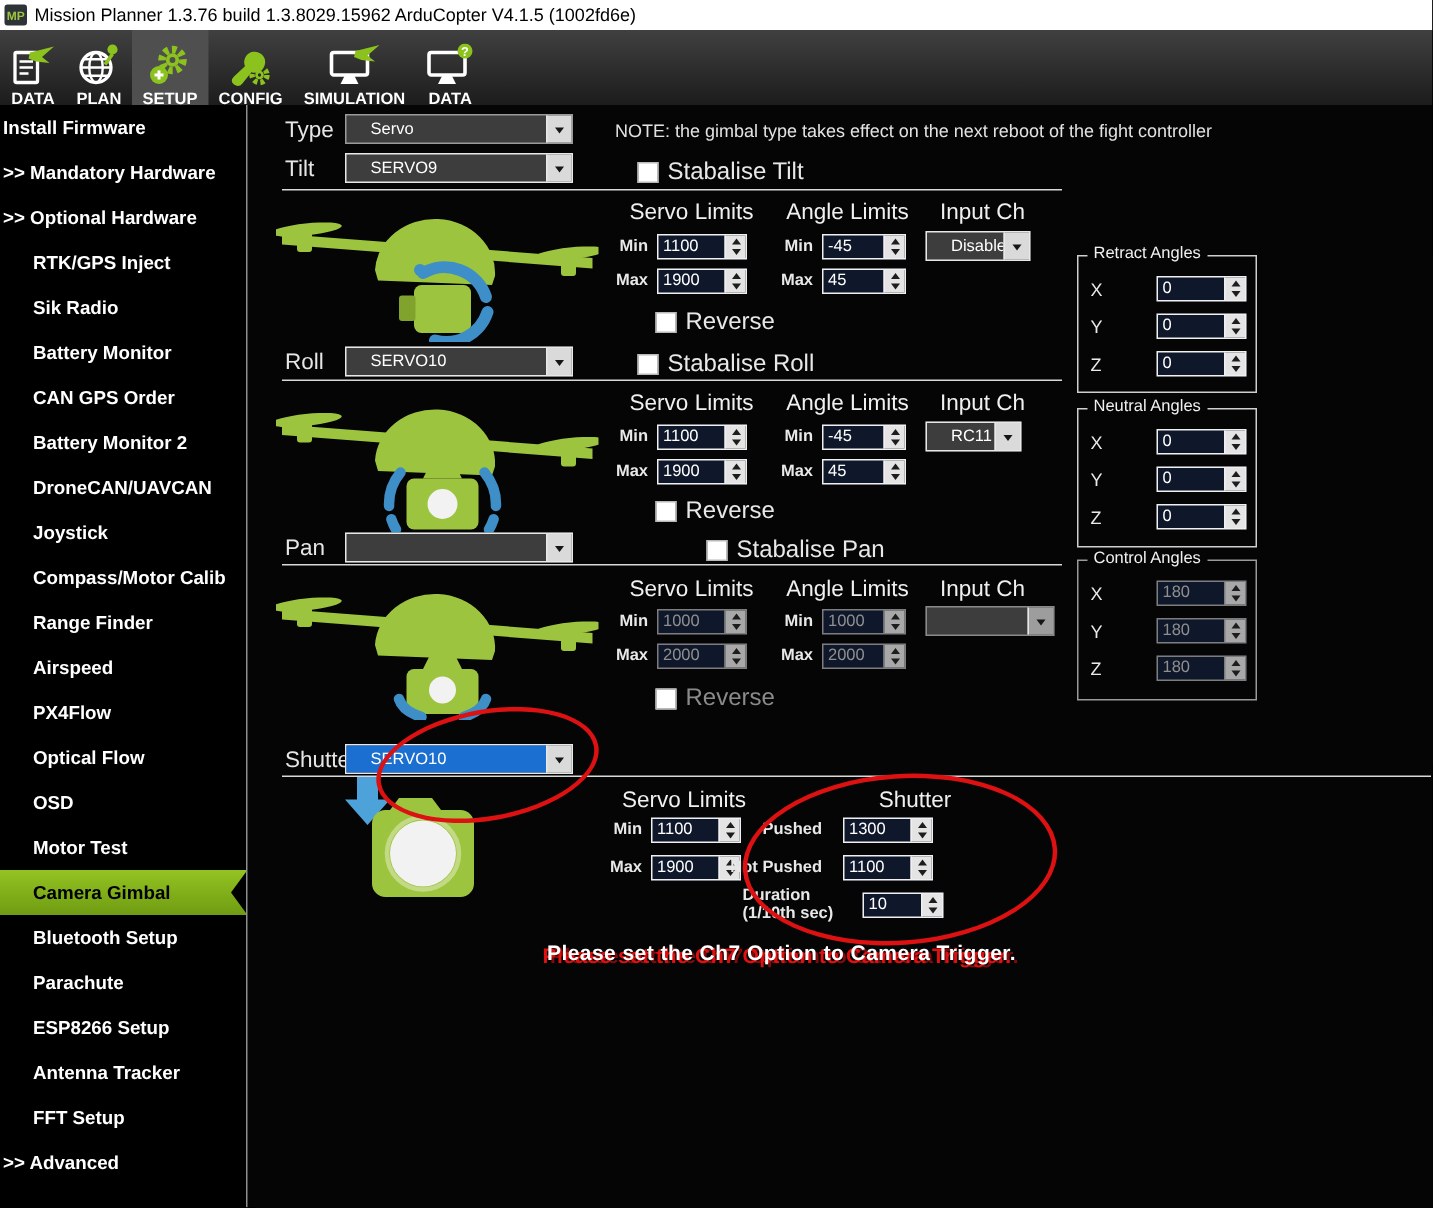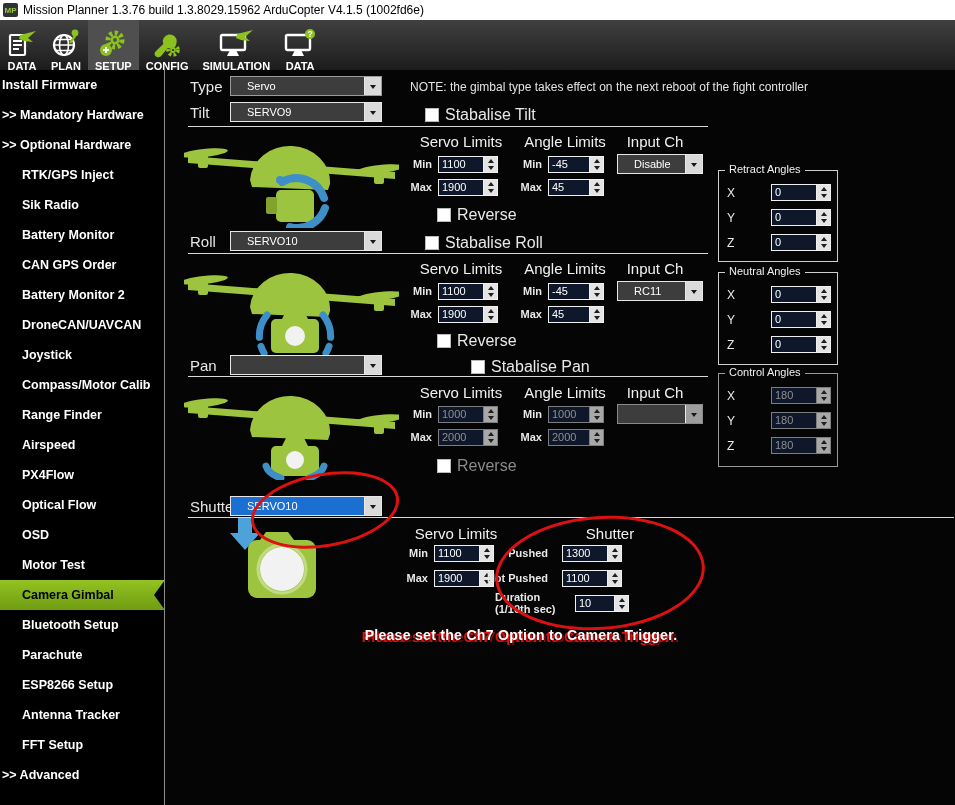--- a/index.html
+++ b/index.html
@@ -230,21 +230,21 @@
         </span>
     </div>
     <div class="mlabel" style="left:340px;top:88px;">Min</div>
     <div class="spin" style="left:382px;top:86px;width:56px;">
       <span class="sv">-45</span>
       <span class="sb">
           <i class="tu"></i>
           <i class="td"></i>
         </span>
     </div>
-    <div class="combo" style="left:451px;top:84px;width:86px;">
+    <div class="combo" style="left:451px;top:84px;width:70px;">
       <span class="cv">Disable</span>
       <span class="cbtn">
           <i class="ca"></i>
         </span>
     </div>
     <div class="mlabel" style="left:230px;top:111px;">Max</div>
     <div class="spin" style="left:272px;top:109px;width:60px;">
       <span class="sv">1900</span>
       <span class="sb">
           <i class="tu"></i>
@@ -309,21 +309,21 @@
         </span>
     </div>
     <div class="mlabel" style="left:340px;top:215px;">Min</div>
     <div class="spin" style="left:382px;top:213px;width:56px;">
       <span class="sv">-45</span>
       <span class="sb">
           <i class="tu"></i>
           <i class="td"></i>
         </span>
     </div>
-    <div class="combo" style="left:451px;top:211px;width:86px;">
+    <div class="combo" style="left:451px;top:211px;width:64px;">
       <span class="cv">RC11</span>
       <span class="cbtn">
           <i class="ca"></i>
         </span>
     </div>
     <div class="mlabel" style="left:230px;top:238px;">Max</div>
     <div class="spin" style="left:272px;top:236px;width:60px;">
       <span class="sv">1900</span>
       <span class="sb">
           <i class="tu"></i>

